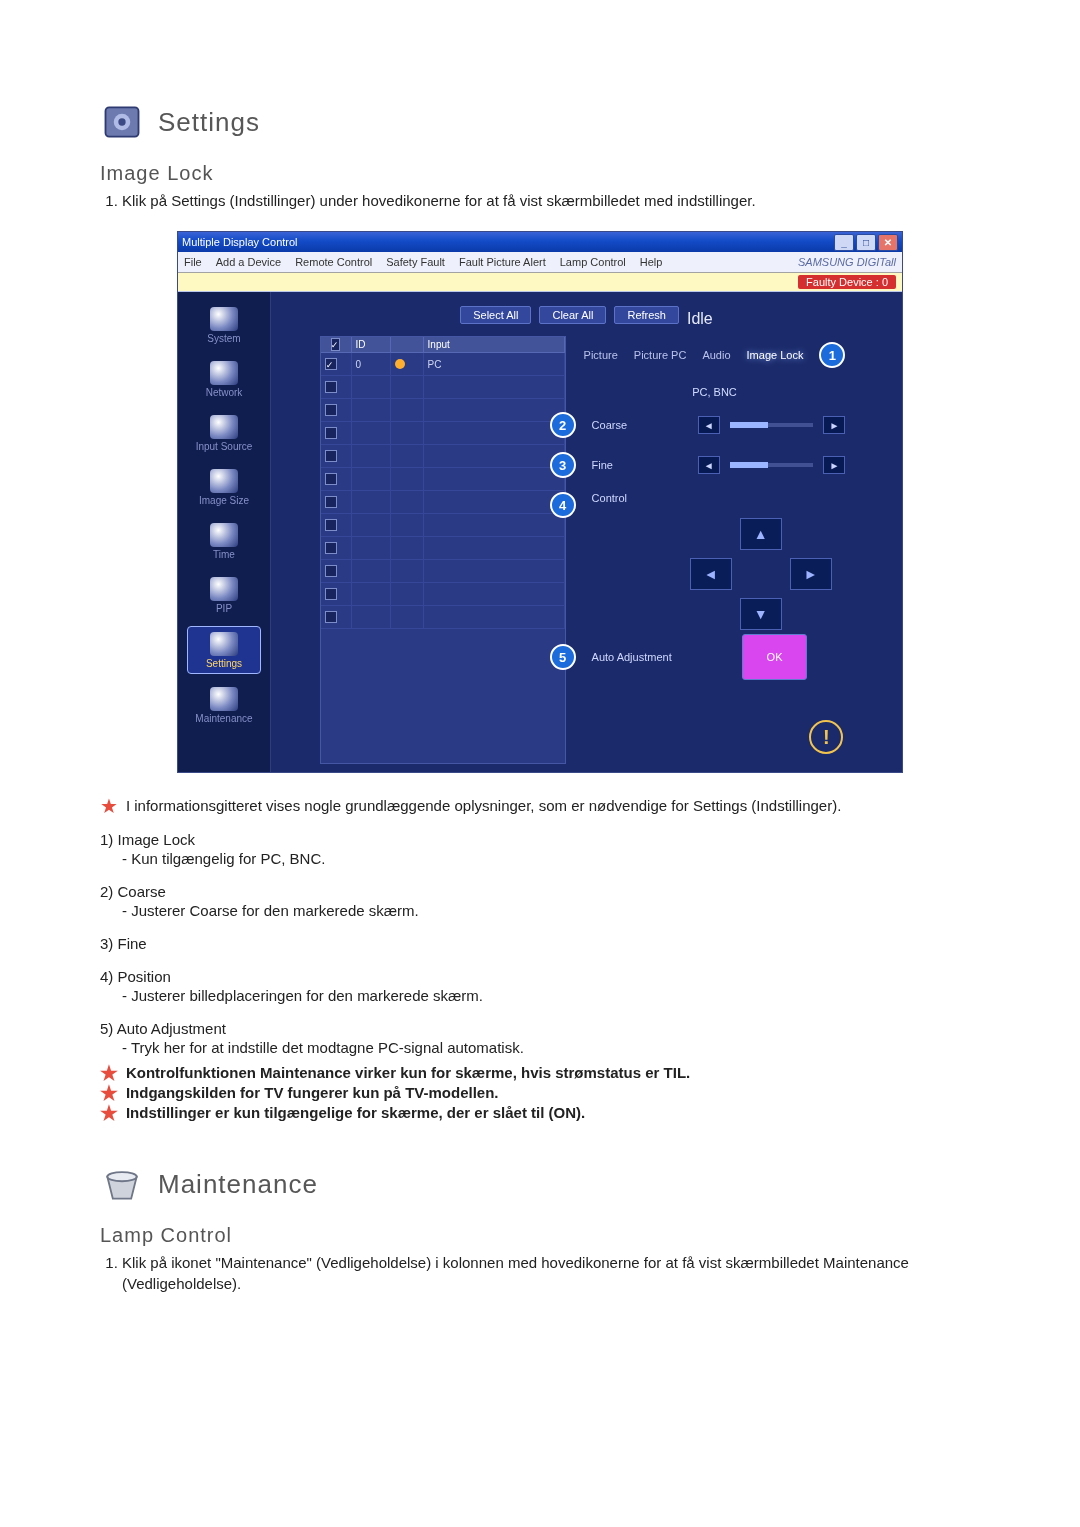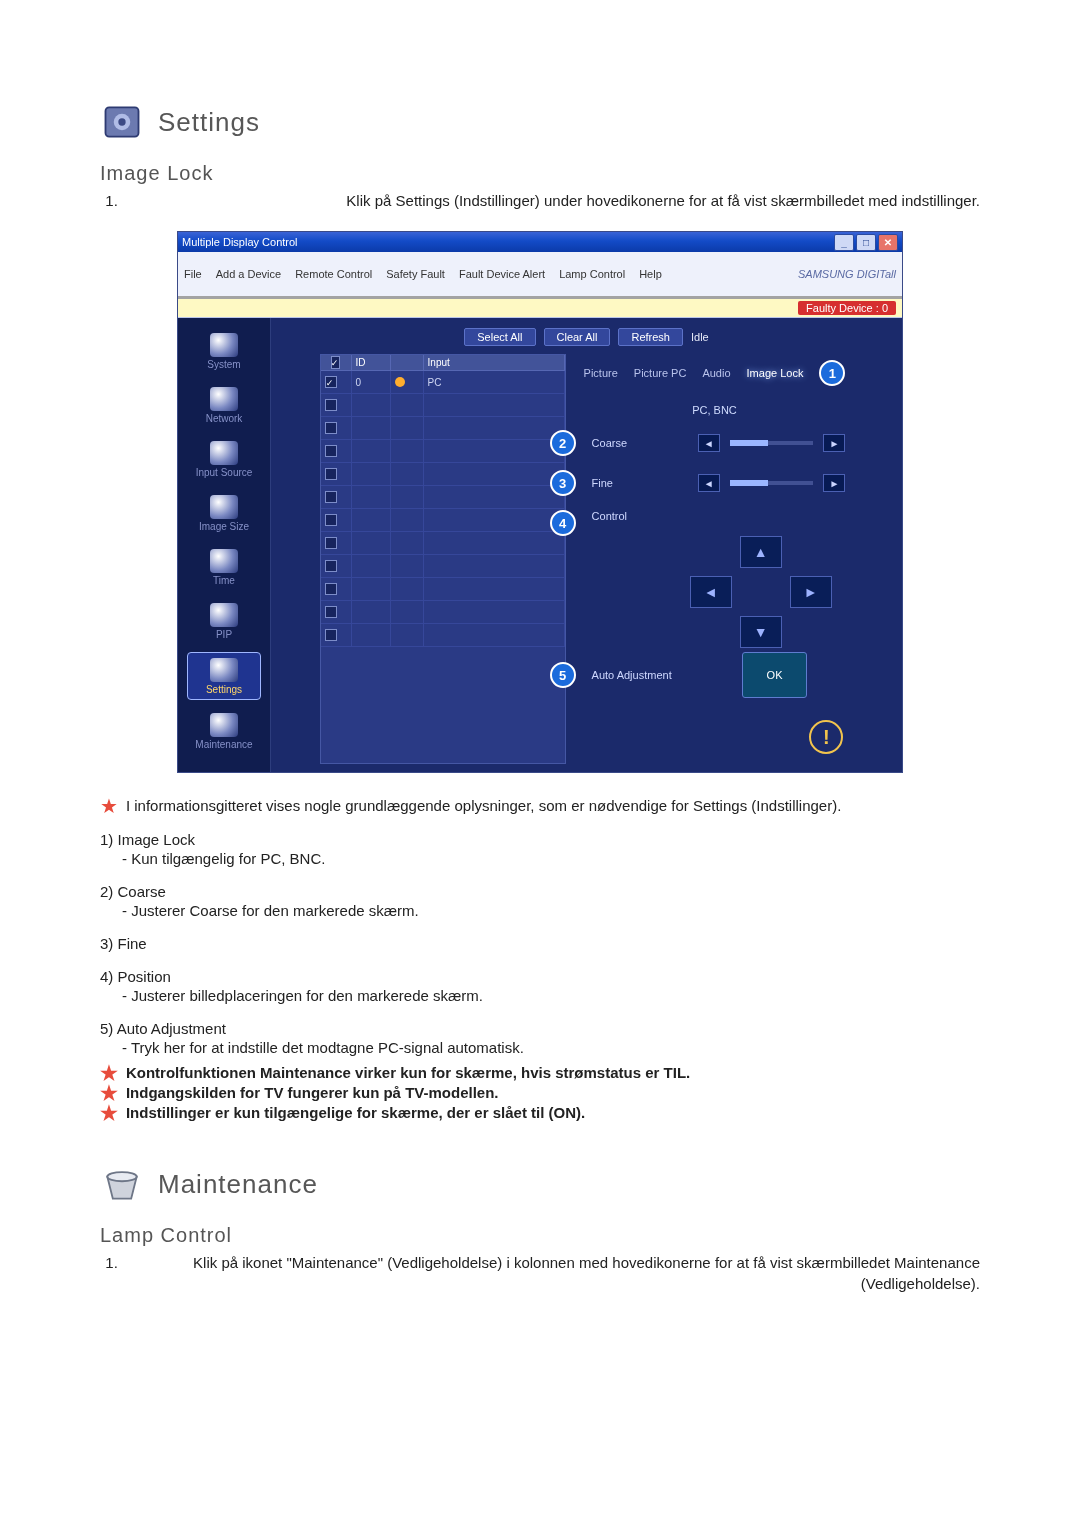--- a/index.html
+++ b/index.html
@@ -41,21 +41,20 @@
   }
   ol.main-list {
     padding-left: 22px;
     margin: 4px 0 20px 0;
   }
   ol.main-list > li {
     font-size: 15px;
     color: #222;
     line-height: 1.35;
     margin-bottom: 4px;
-    text-align: right;
   }
   .note-line {
     font-size: 15px;
     color: #222;
     margin: 2px 0;
     display: flex;
     align-items: flex-start;
   }
   .star {
     color: #e74c3c;
@@ -109,23 +108,23 @@
     display: inline-flex; align-items:center; justify-content:center;
     font-size: 10px; font-weight: bold; color:#1b3a88;
   }
   .win-close { background:#e77469; color:#fff; }
   .menubar {
     height: 20px;
     background: #eef1fb;
     color: #333;
     display: flex;
     align-items: center;
-    padding: 12px 6px;
+    padding: 0 6px;
     gap: 14px;
-    border-bottom: 3px solid #a3a3a3;
+    border-bottom: 1px solid #a3a3a3;
   }
   .menubar span { font-size: 11px; }
   .brand { margin-left:auto; color:#5a6aa3; font-size:9px; font-style:italic;}
   .statusbar {
     height: 18px;
     background: #fef9c3;
     display:flex; align-items:center;
     border-bottom:1px solid #bac6ea;
     padding-right:6px;
     padding-left:32px;
@@ -165,21 +164,21 @@
     padding:10px 12px 8px 12px;
     align-items:center;
   }
   .toolbar-row {
     display:flex; align-items:center; gap:8px; margin-bottom:8px;
   }
   .toolbar-row .tbtn {
     background:#33479c; color:#fff; border:1px solid #5c72c8;
     padding:2px 12px; font-size:11px; border-radius:2px;
   }
-  .idle { margin-left:auto; color:#e6e9f8; font-size:11px; }
+  .idle { margin-left:auto; color:#e6e9f8; font-size:16px;margin-top:8px; }
   .content-row { flex:1; display:flex; gap:4px; }
   .grid-col {
     width:244px;
     border:1px solid #4557a4;
     background:#2a3a85;
     display:flex; flex-direction:column;
   }
   .grid-header {
     display:flex; font-size:10px; background:#425399; color:#fff;
     border-bottom:1px solid #5667b3;
@@ -224,21 +223,21 @@
   .slider::after{content:""; position:absolute; left:0; top:-1px; width:38px; height:6px; background:#9bb6ff;}
   .pos-pad {
     position:relative; width:160px; height:110px; margin-left:96px;
   }
   .pos-btn {
     position:absolute; width:40px; height:30px; background:#091e58;
     border:1px solid #4b60b3; color:#9db3ff; display:flex; align-items:center;
     justify-content:center; font-size:14px;
   }
   .ok-btn {
-    background:#0c4a6e; border:1px solid #5f7ccf; color:#fff; padding:16px 24px; border-radius:3px;
+    background:#d946ef; border:1px solid #5f7ccf; color:#fff; padding:16px 24px; border-radius:3px;
   }
   .info-icon {
     position:absolute; right:10px; bottom:10px; width:30px; height:30px;
     border-radius:50%; border:2px solid #f2c44d; color:#f2c44d;
     display:flex; align-items:center; justify-content:center; font-size:20px; font-weight:bold;
   }
   .app-blank { flex:1;}
 </style>
 </head>
 <body>
@@ -271,21 +270,21 @@
         <span class="win-btn">_</span>
         <span class="win-btn">□</span>
         <span class="win-btn win-close">✕</span>
       </div>
 
       <div class="menubar">
         <span>File</span>
         <span>Add a Device</span>
         <span>Remote Control</span>
         <span>Safety Fault</span>
-        <span>Fault Device Alert</span>
+        <span>Fault Picture Alert</span>
         <span>Lamp Control</span>
         <span>Help</span>
         <span class="brand">SAMSUNG DIGITall</span>
       </div>
 
       <div class="statusbar">
         <span class="fault-badge">Faulty Device : 0</span>
       </div>
 
       <div class="app-body">

